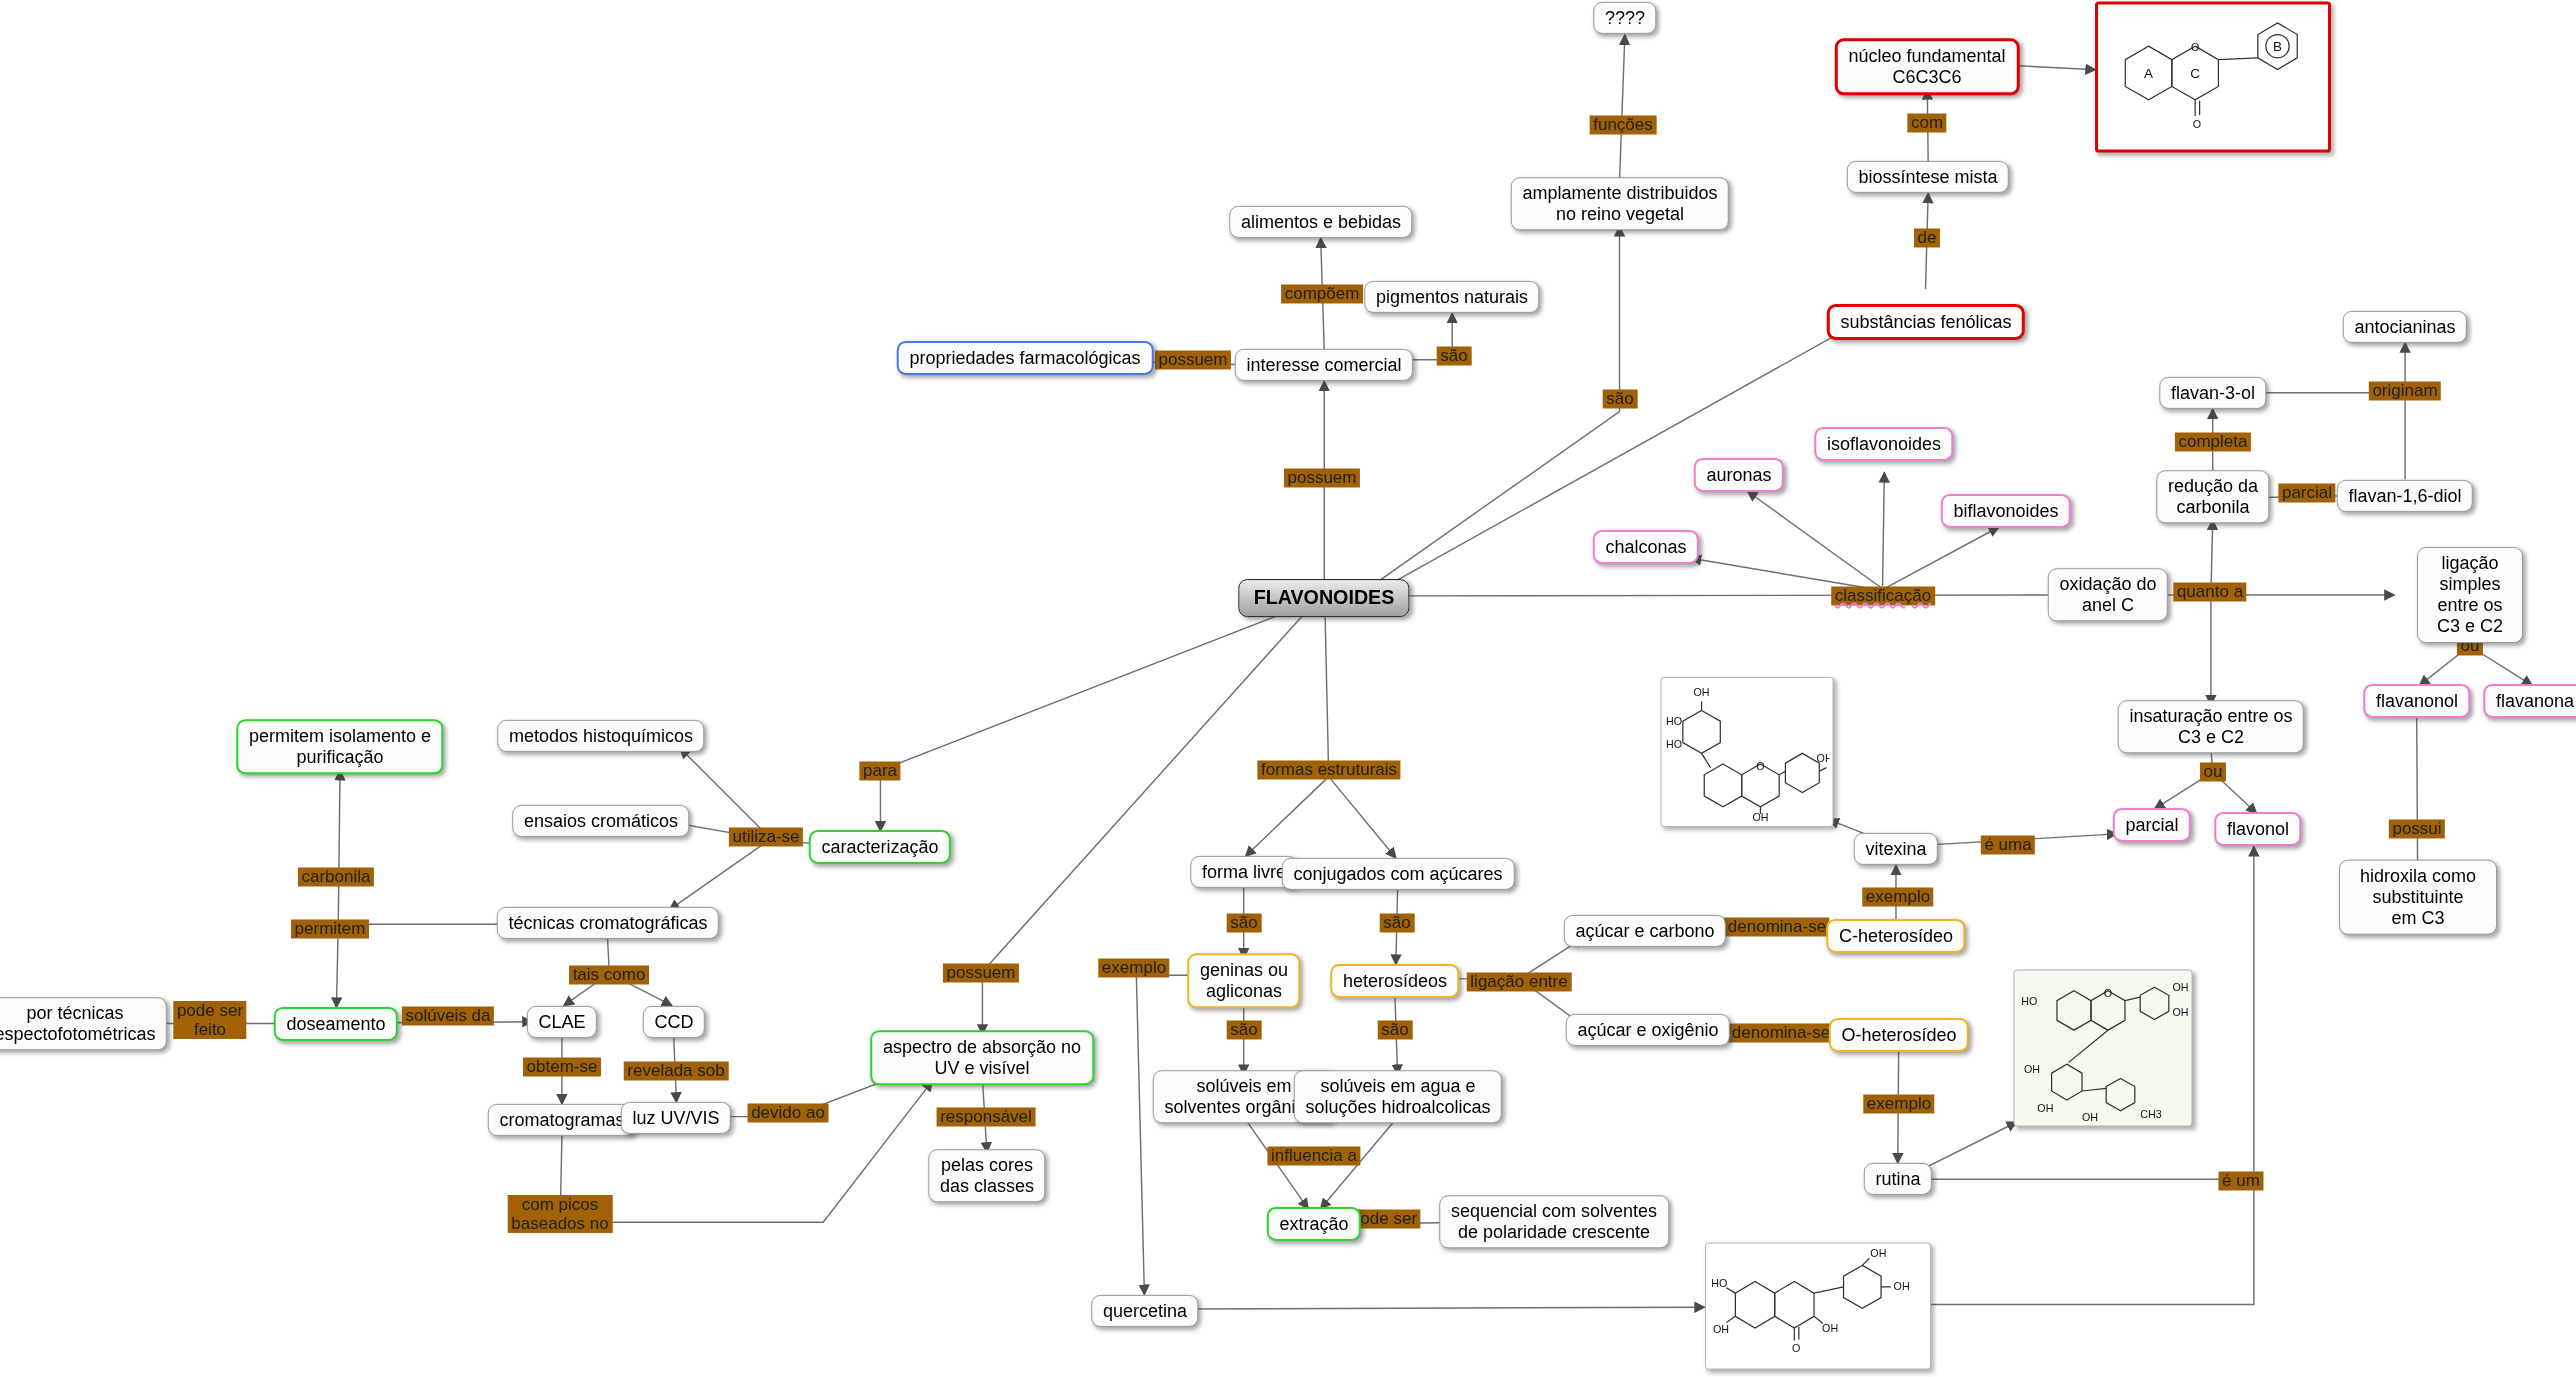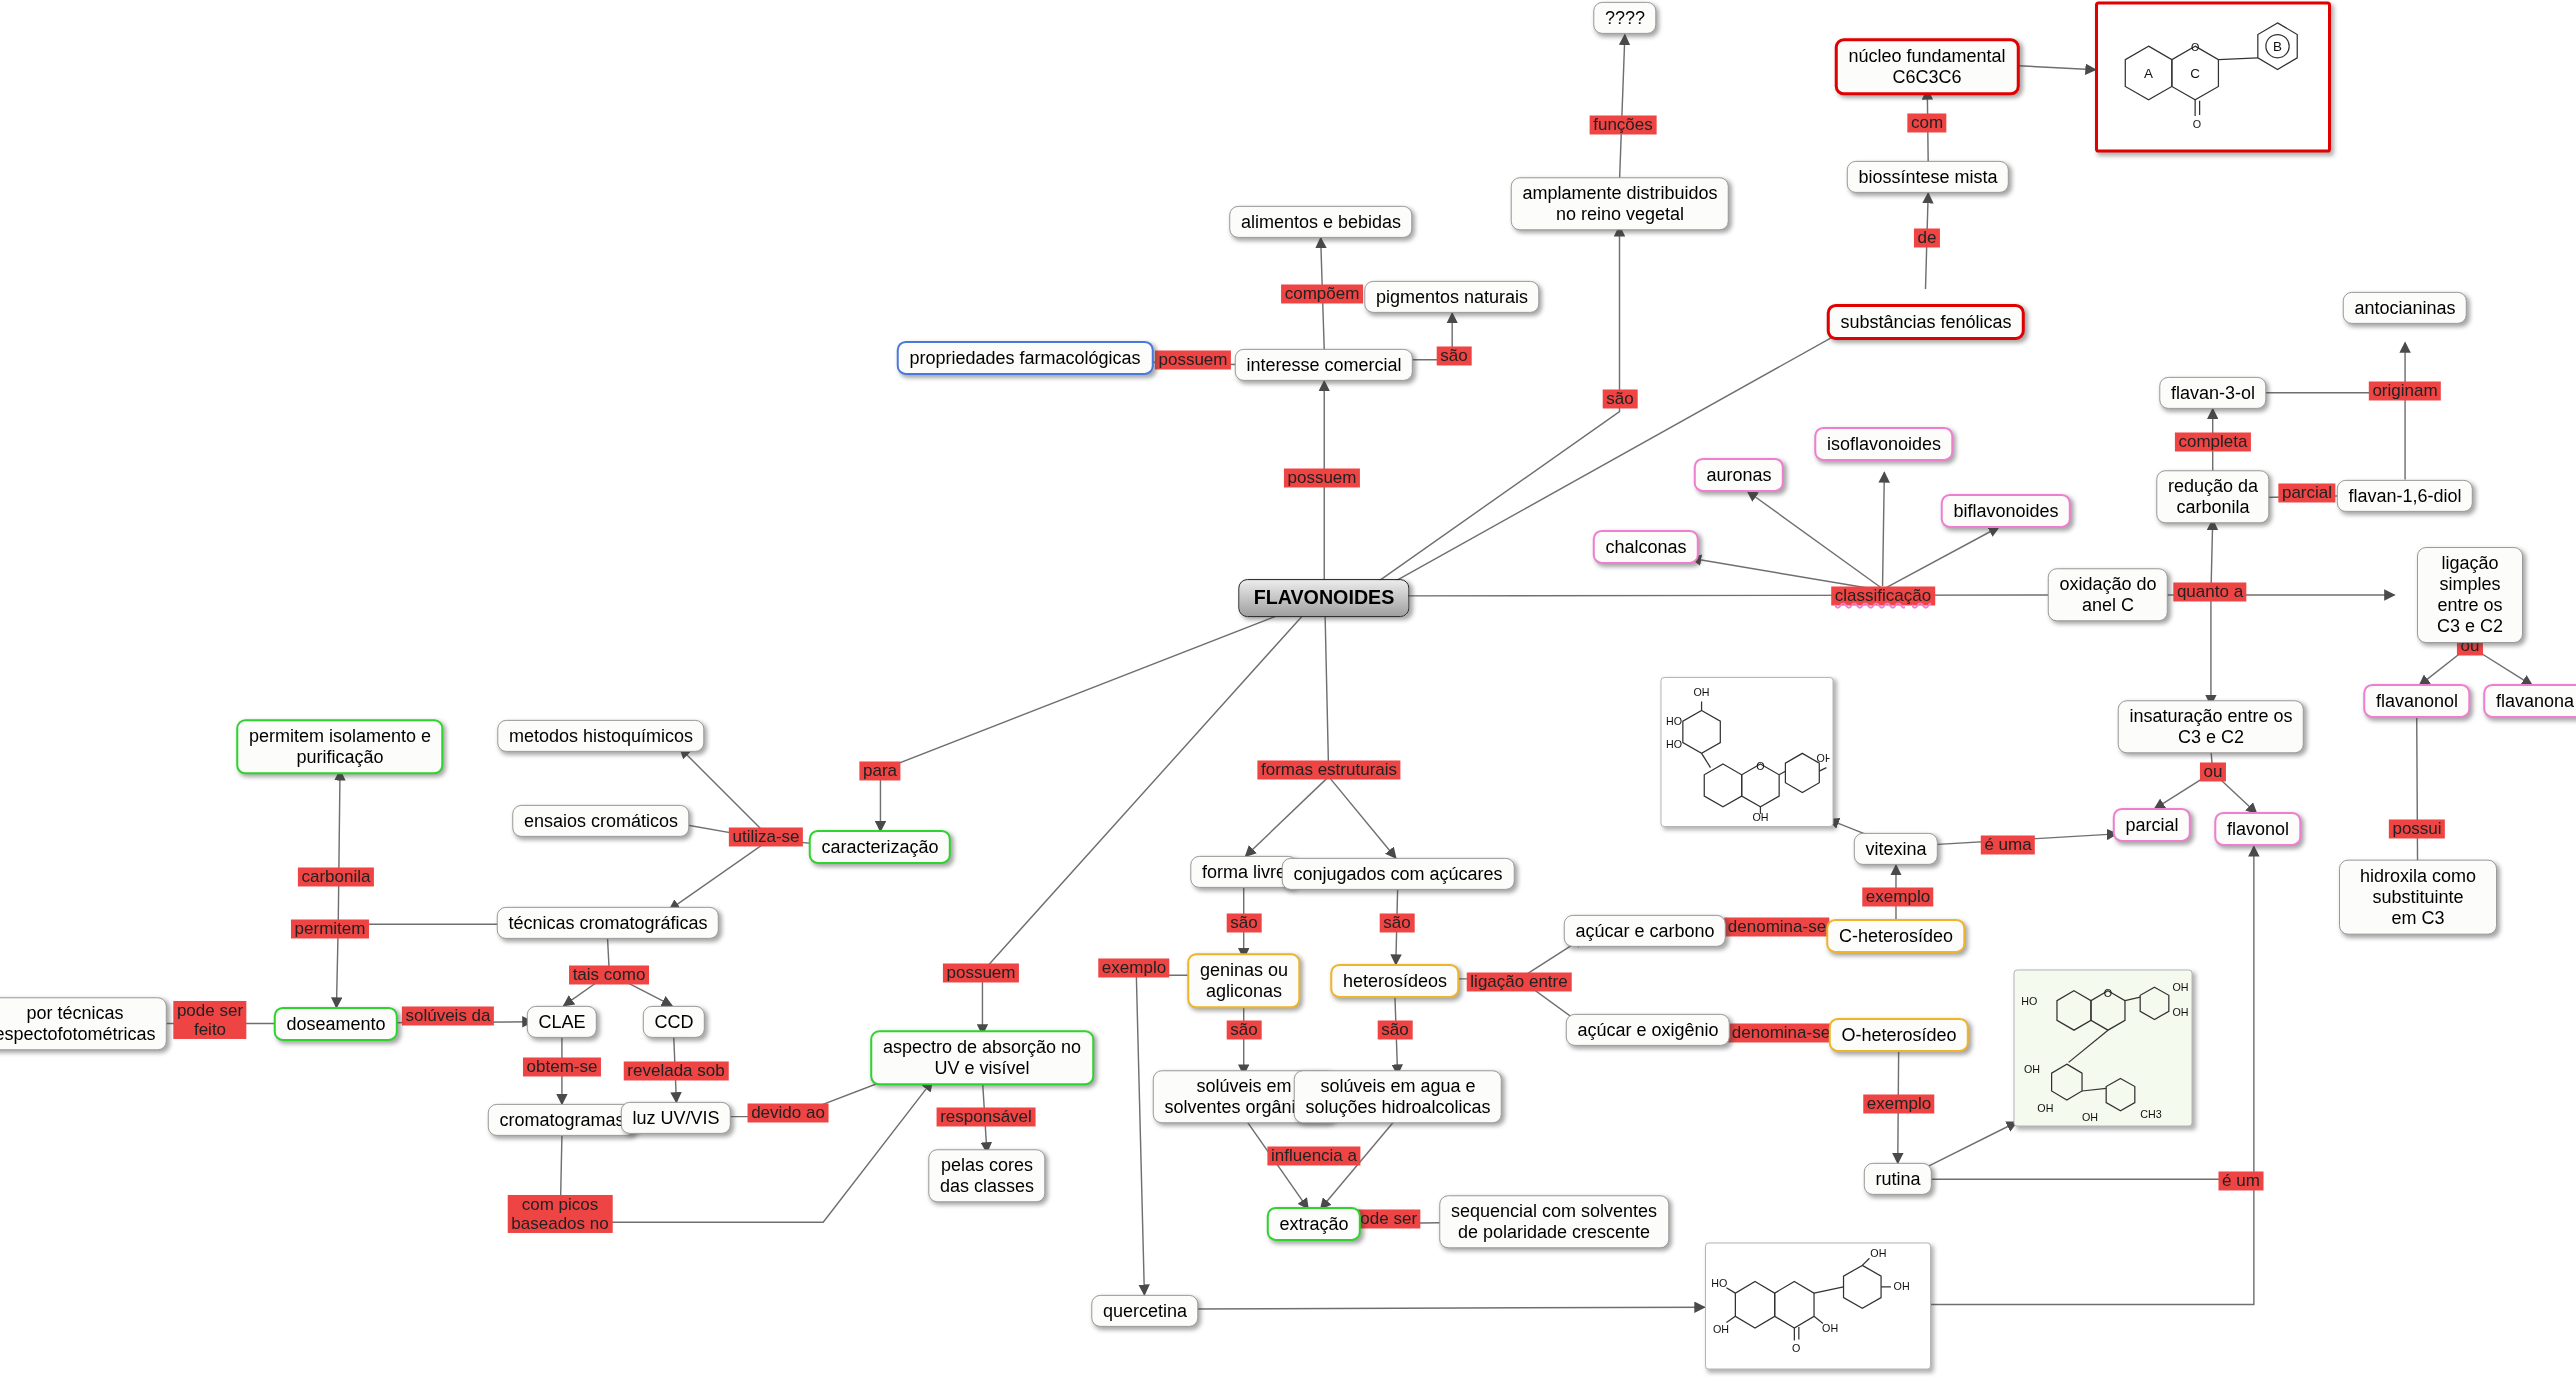--- a/index.html
+++ b/index.html
@@ -11,21 +11,21 @@
         border:1.3px solid #9a9a9a;border-radius:9px;padding:4.5px 10.7px;
         font-size:18px;line-height:1.18;color:#000;text-align:center;
         white-space:pre-line;box-shadow:2.7px 2.7px 4.5px rgba(60,60,60,.45);z-index:3}
   .node.red{border:3.6px solid #e00000}
   .node.blue{border:2.7px solid #4a78e0}
   .node.green{border:2.7px solid #2ed32e}
   .node.yellow{border:2.7px solid #f0b429}
   .node.pink{border:2.7px solid #f07ed0}
   .node.main{background:linear-gradient(#ececec,#9f9f9f);border:1.8px solid #222;
              font-weight:bold;font-size:19.7px;padding:6.3px 14.3px;z-index:4}
-  .lbl{position:absolute;transform:translate(-50%,-50%);background:#ef4444;
+  .lbl{position:absolute;transform:translate(-50%,-50%);background:#a16207;
        padding:0 3.6px;font-size:17px;color:#222;text-align:center;
        white-space:pre-line;z-index:2;line-height:1.12}
   .lbl.pinkline{text-decoration-line:underline;text-decoration-style:wavy;
                 text-decoration-color:#f07ed0;text-decoration-thickness:1.8px}
   .struct{position:absolute;transform:translate(-50%,-50%);background:#fff;
           border:0.9px solid #b5b5b5;border-radius:3.6px;z-index:3;
           box-shadow:2.7px 2.7px 4.5px rgba(60,60,60,.4);
           display:flex;align-items:center;justify-content:center}
   .struct.red{border:3.6px solid #e00000}
   .struct.greenbg{background:#f5faef}
@@ -123,21 +123,21 @@
 <div class="node red" style="left:1927px;top:67px">núcleo fundamental
 C6C3C6</div>
 <div class="node" style="left:1928px;top:177px">biossíntese mista</div>
 <div class="node" style="left:1620px;top:204px">amplamente distribuidos
 no reino vegetal</div>
 <div class="node" style="left:1321px;top:222px">alimentos e bebidas</div>
 <div class="node" style="left:1452px;top:297px">pigmentos naturais</div>
 <div class="node red" style="left:1926px;top:322px">substâncias fenólicas</div>
 <div class="node blue" style="left:1025px;top:358px">propriedades farmacológicas</div>
 <div class="node" style="left:1324px;top:365px">interesse comercial</div>
-<div class="node" style="left:2405px;top:308px">antocianinas</div>
+<div class="node" style="left:2405px;top:327px">antocianinas</div>
 <div class="node" style="left:2213px;top:393px">flavan-3-ol</div>
 <div class="node pink" style="left:1884px;top:444px">isoflavonoides</div>
 <div class="node pink" style="left:1739px;top:475px">auronas</div>
 <div class="node" style="left:2213px;top:497px">redução da
 carbonila</div>
 <div class="node" style="left:2405px;top:496px">flavan-1,6-diol</div>
 <div class="node pink" style="left:2006px;top:511px">biflavonoides</div>
 <div class="node pink" style="left:1646px;top:547px">chalconas</div>
 <div class="node main" style="left:1324px;top:598px">FLAVONOIDES</div>
 <div class="node" style="left:2108px;top:595px">oxidação do

